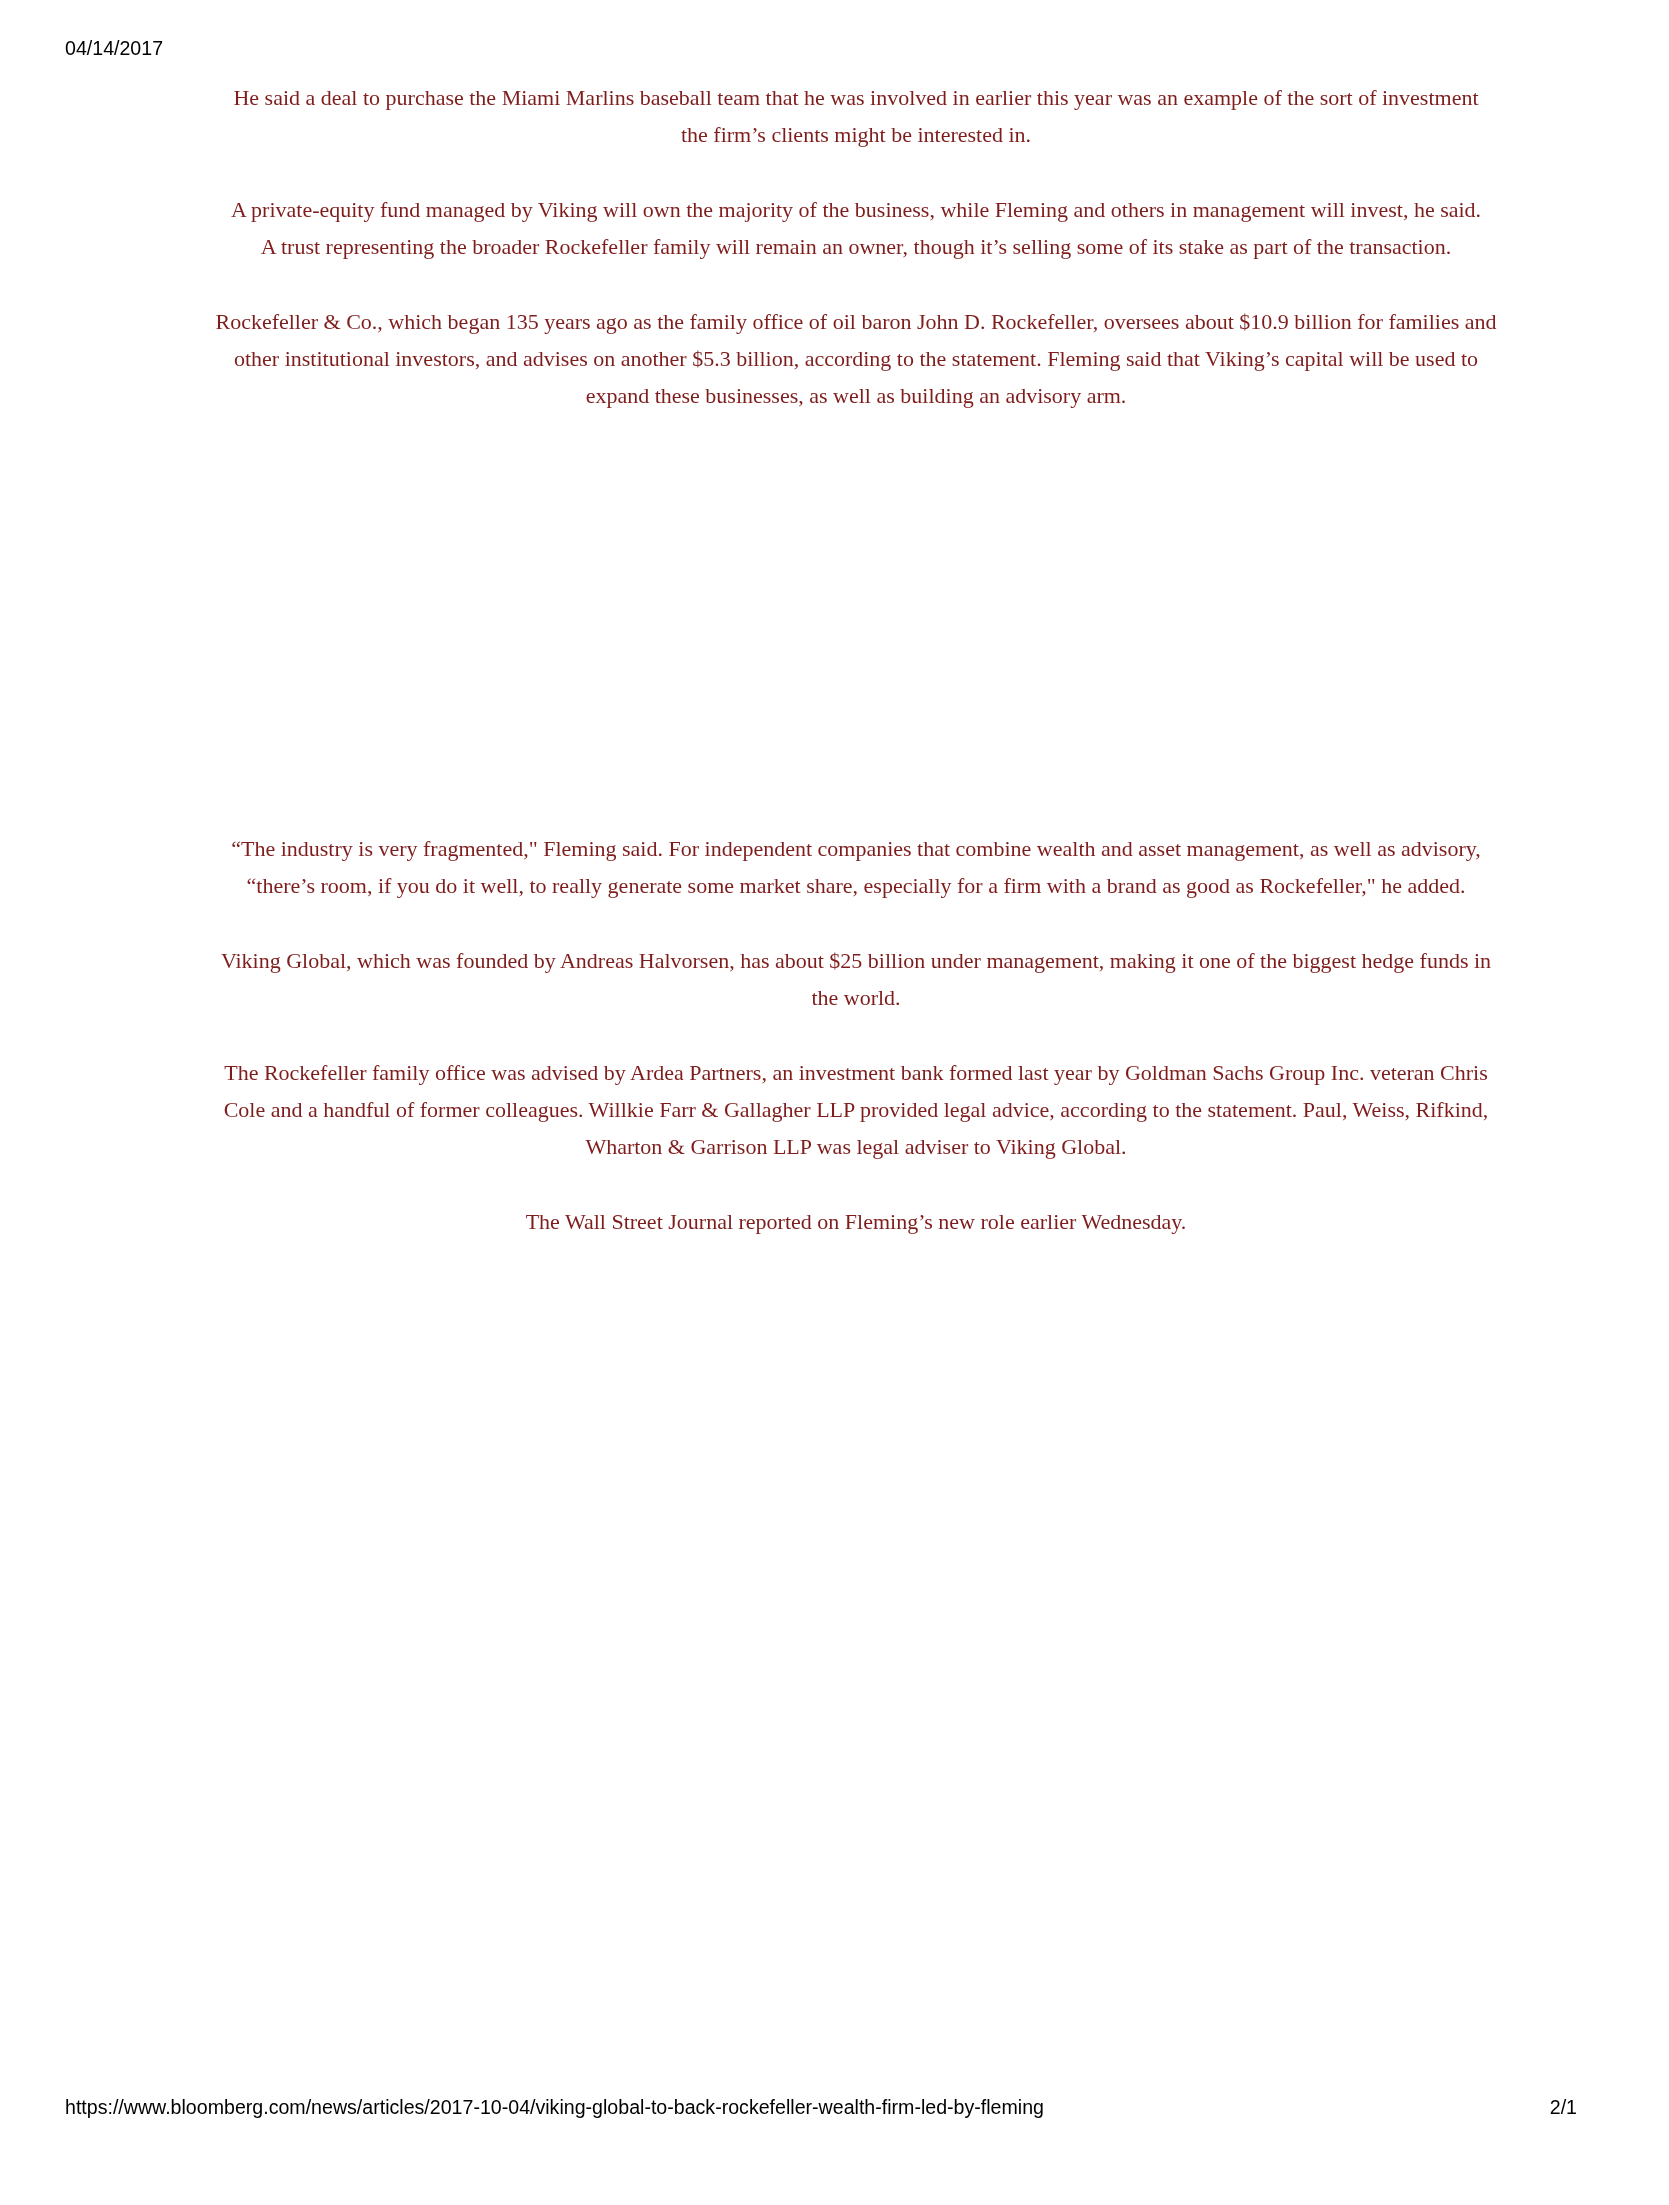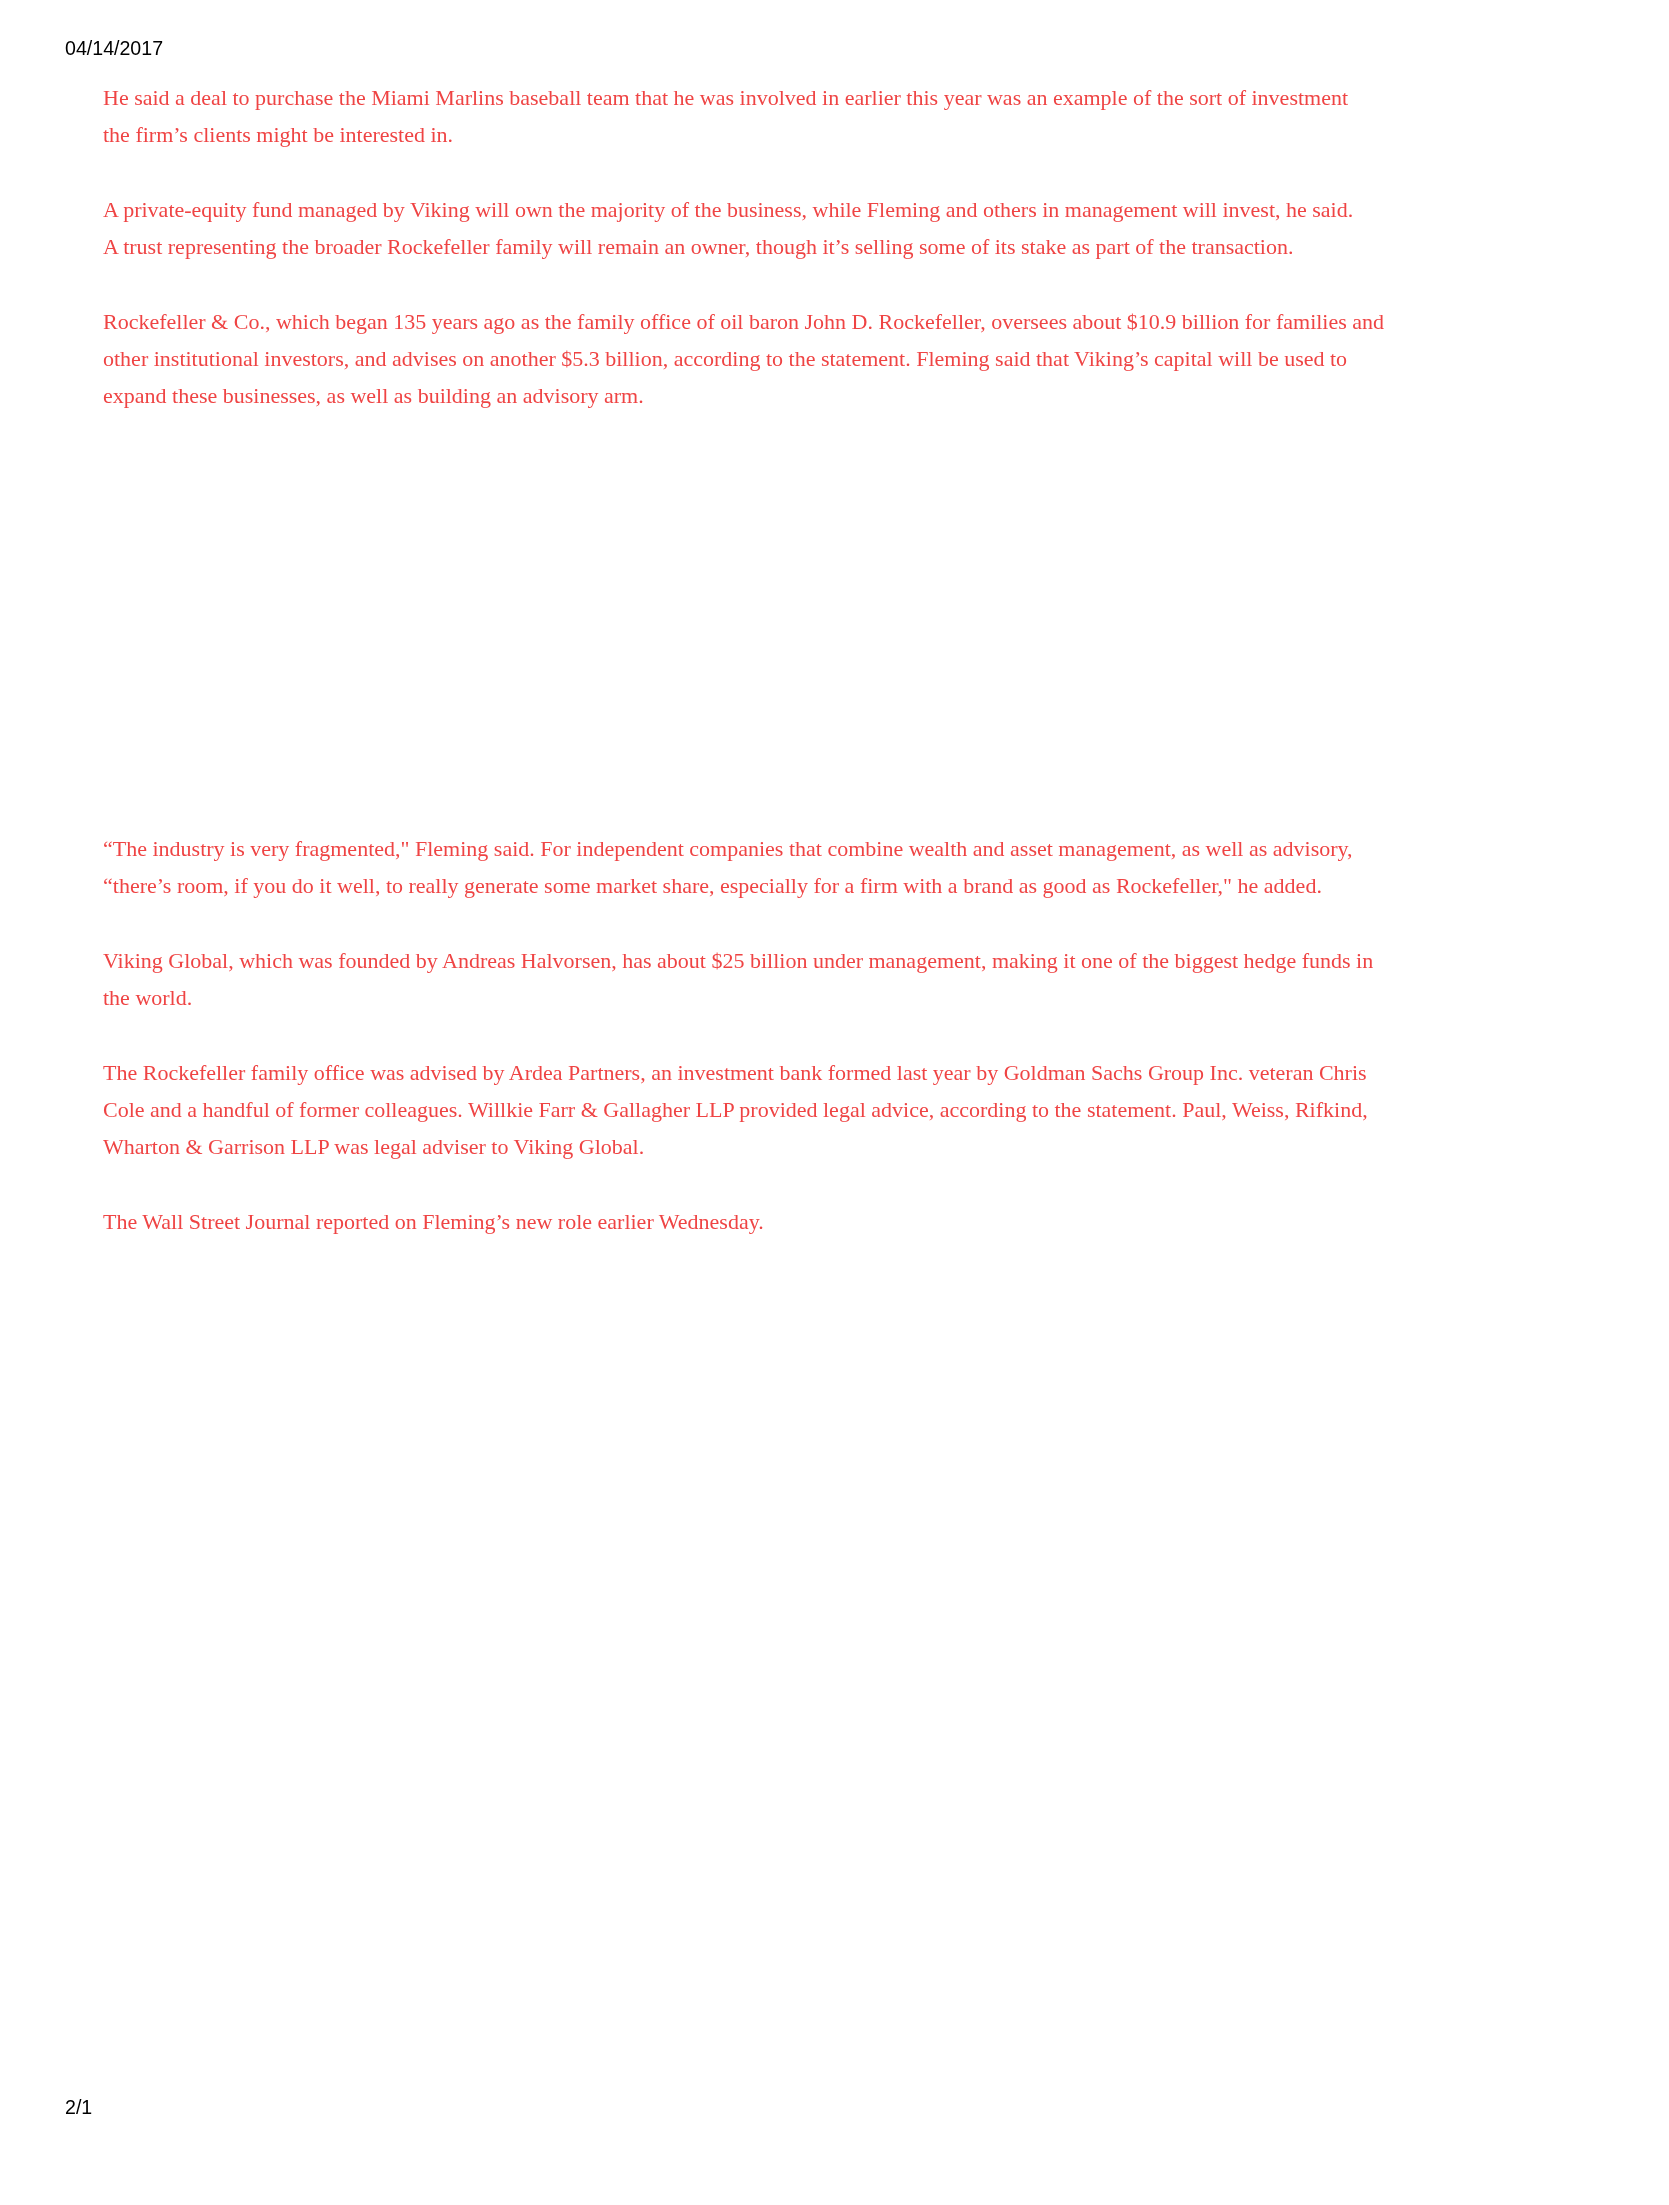--- a/index.html
+++ b/index.html
@@ -35,22 +35,23 @@
     position: absolute;
     left: 103px;
     top: 79px;
     width: 1506px;
   }
   .article p {
     margin: 0 0 38px 0;
     font-family: "Liberation Serif", serif;
     font-size: 22px;
     line-height: 37px;
-    color: #ef4444;
+    color: #7f1d1d;
     white-space: pre-line;
+    text-align: center;
   }
   .image-gap {
     height: 378px;
     margin: 0;
   }
   .footer {
     position: absolute;
     left: 65px;
     right: 92px;
     top: 2096px;
@@ -98,18 +99,19 @@
 “there’s room, if you do it well, to really generate some market share, especially for a firm with a brand as good as Rockefeller," he added.</p>
     <p>Viking Global, which was founded by Andreas Halvorsen, has about $25 billion under management, making it one of the biggest hedge funds in
 the world.</p>
     <p>The Rockefeller family office was advised by Ardea Partners, an investment bank formed last year by Goldman Sachs Group Inc. veteran Chris
 Cole and a handful of former colleagues. Willkie Farr &amp; Gallagher LLP provided legal advice, according to the statement. Paul, Weiss, Rifkind,
 Wharton &amp; Garrison LLP was legal adviser to Viking Global.</p>
     <p>The Wall Street Journal reported on Fleming’s new role earlier Wednesday.</p>
   </div>
 
   <div class="footer">
+    <span class="url">https://www.bloomberg.com/news/articles/2017-10-04/viking-global-to-back-rockefeller-wealth-firm-led-by-fleming</span>
     <span class="pagenum">2/1</span>
   </div>
 
 
 </div>
 
 
 </body></html>

